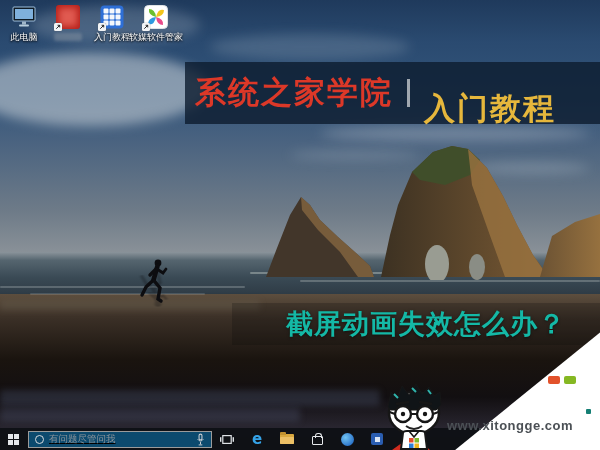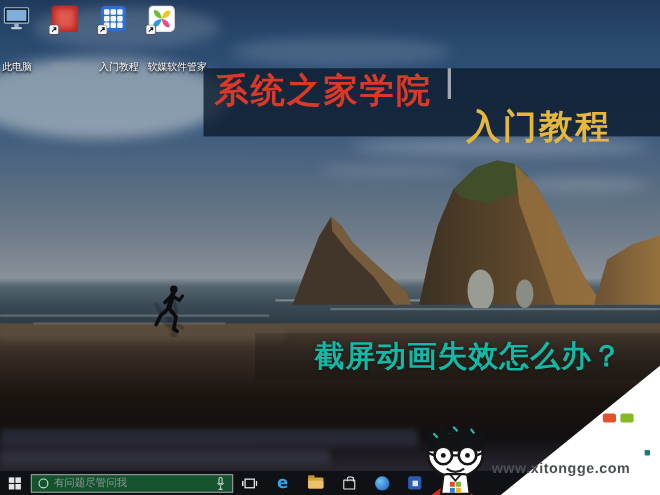--- a/index.html
+++ b/index.html
@@ -14,33 +14,33 @@
   .sea{left:0;top:252px;width:600px;height:46px;
     background:linear-gradient(180deg,#8b949b 0%,#55656f 18%,#3a4a55 55%,#2c3842 100%);}
   .sand{left:0;top:294px;width:600px;height:156px;
     background:linear-gradient(180deg,#5d4e3e 0%,#3a2f26 16%,#1a140f 42%,#120f11 66%,#2b2833 88%,#1d1b25 100%);}
   .cloud{border-radius:50%;filter:blur(6px);}
   .foam{height:2px;border-radius:2px;}
   .streak{border-radius:3px;filter:blur(3px);}
 
   
   .banner{left:185px;top:62px;width:415px;height:62px;background:rgba(13,28,46,.8);
-    display:flex;align-items:flex-start;padding-left:10px;z-index:2;}
+    display:flex;align-items:center;padding-left:10px;z-index:2;}
   .banner .t1{font-size:31px;font-weight:700;letter-spacing:2px;white-space:nowrap;}
   .banner .sep{width:3px;height:28px;background:#b9bec3;opacity:.85;margin:0 14px;}
   .banner .t2{font-size:31px;font-weight:700;letter-spacing:2px;white-space:nowrap;}
 
   
   .caption-band{left:232px;top:303px;width:368px;height:42px;background:rgba(8,8,10,.22);z-index:2;}
   .caption{left:286px;top:306px;z-index:3;color:#14b8a6;font-size:27px;font-weight:700;
     letter-spacing:1px;white-space:nowrap;text-shadow:0 1px 3px rgba(0,0,0,.5);}
 
   
   .desk{left:2px;top:4px;display:flex;z-index:2;}
-  .dcell{width:44px;display:flex;flex-direction:column;align-items:flex-start;cursor:pointer;gap:24px;}
+  .dcell{width:44px;display:flex;flex-direction:column;align-items:center;cursor:pointer;}
   .dicon{position:relative;width:26px;height:26px;display:flex;align-items:center;justify-content:center;}
   .dlabel{margin-top:3px;font-size:9px;line-height:1;color:#fff;white-space:nowrap;
     text-shadow:0 1px 2px rgba(0,0,0,.95),0 0 3px rgba(0,0,0,.7);}
   .badge{position:absolute;left:-1px;bottom:-1px;width:8px;height:8px;background:#f2f4f6;
     border-radius:1.5px;display:flex;align-items:center;justify-content:center;box-shadow:0 0 1px #555;}
   .red-app{width:24px;height:24px;border-radius:3px;background:#b8221c;overflow:hidden;position:relative;}
   .red-app .blurzone{position:absolute;left:3px;top:3px;right:3px;bottom:3px;background:#e05a50;filter:blur(3px);}
   .label-blur{width:28px;height:8px;border-radius:2px;background:rgba(140,150,165,.45);filter:blur(1.5px);margin-top:3px;}
 
   
@@ -56,22 +56,22 @@
   .wm .wedge{position:absolute;left:22px;top:110px;width:38px;height:15px;background:#cf2b1e;
     clip-path:polygon(0 100%,100% 100%,55% 0);}
 
   
   .taskbar{left:0;top:428px;width:600px;height:22px;background:rgba(15,17,21,.96);
     display:flex;align-items:center;z-index:5;}
   .tb-btn{height:22px;display:flex;align-items:center;justify-content:center;cursor:pointer;}
   .start{width:26px;}
   .winlogo{display:grid;grid-template-columns:5px 5px;grid-template-rows:5px 5px;gap:1px;}
   .winlogo div{background:#e4e7ea;}
-  .searchbox{width:184px;height:17px;border:1px solid #9b9b9b;background:#14532d;
-    display:flex;align-items:center;gap:5px;padding:0 6px;margin-left:2px;cursor:text;}
+  .searchbox{width:184px;height:17px;border:1px solid #9b9b9b;background:#0c4a6e;
+    display:flex;align-items:center;gap:5px;padding:0 6px;margin-left:2px;cursor:text;text-decoration:underline;}
   .cort{width:9px;height:9px;border:1.5px solid #d5d9dd;border-radius:50%;flex:none;}
   .ph{flex:1;font-size:9.5px;color:#8f969c;white-space:nowrap;overflow:hidden;}
   .icon30{width:30px;}
   .edge-e{font-size:15px;font-weight:700;color:#35a3e8;font-family:"DejaVu Sans",sans-serif;}
   .folder{position:relative;width:14px;height:10px;background:#d9a83f;border-radius:1px;}
   .folder:before{content:"";position:absolute;left:0;top:-2px;width:6px;height:3px;background:#c2912f;border-radius:1px 1px 0 0;}
   .folder:after{content:"";position:absolute;left:0;bottom:0;width:14px;height:7px;background:#ecc066;border-radius:1px;}
   .bag{position:relative;width:11px;height:9px;border:1.2px solid #e6e9ec;border-radius:1px;margin-top:3px;}
   .bag:before{content:"";position:absolute;left:2px;top:-4px;width:5px;height:4px;border:1.2px solid #e6e9ec;
     border-bottom:none;border-radius:3px 3px 0 0;}

